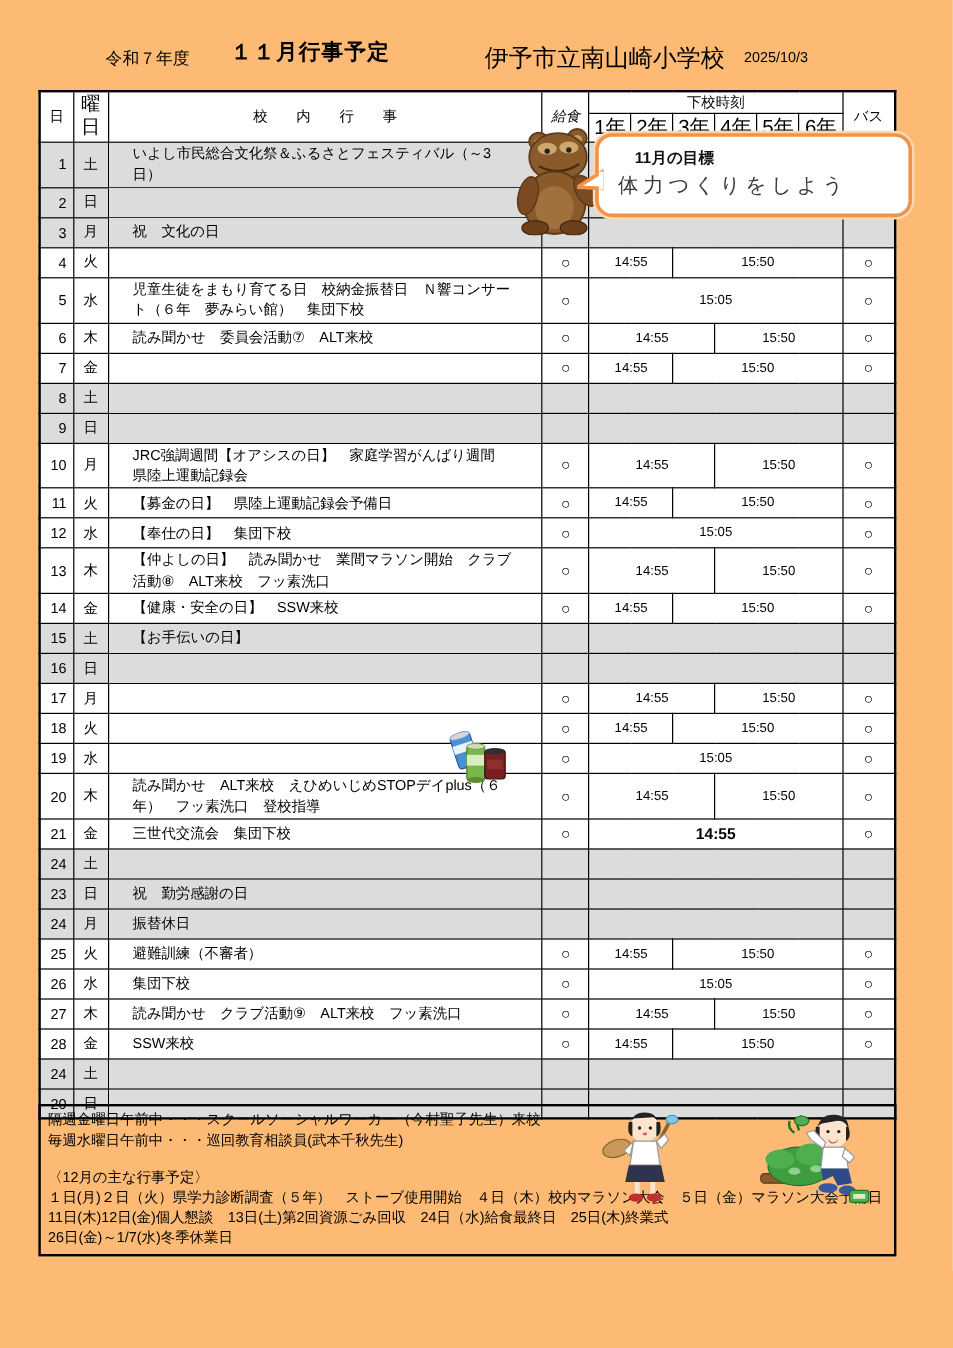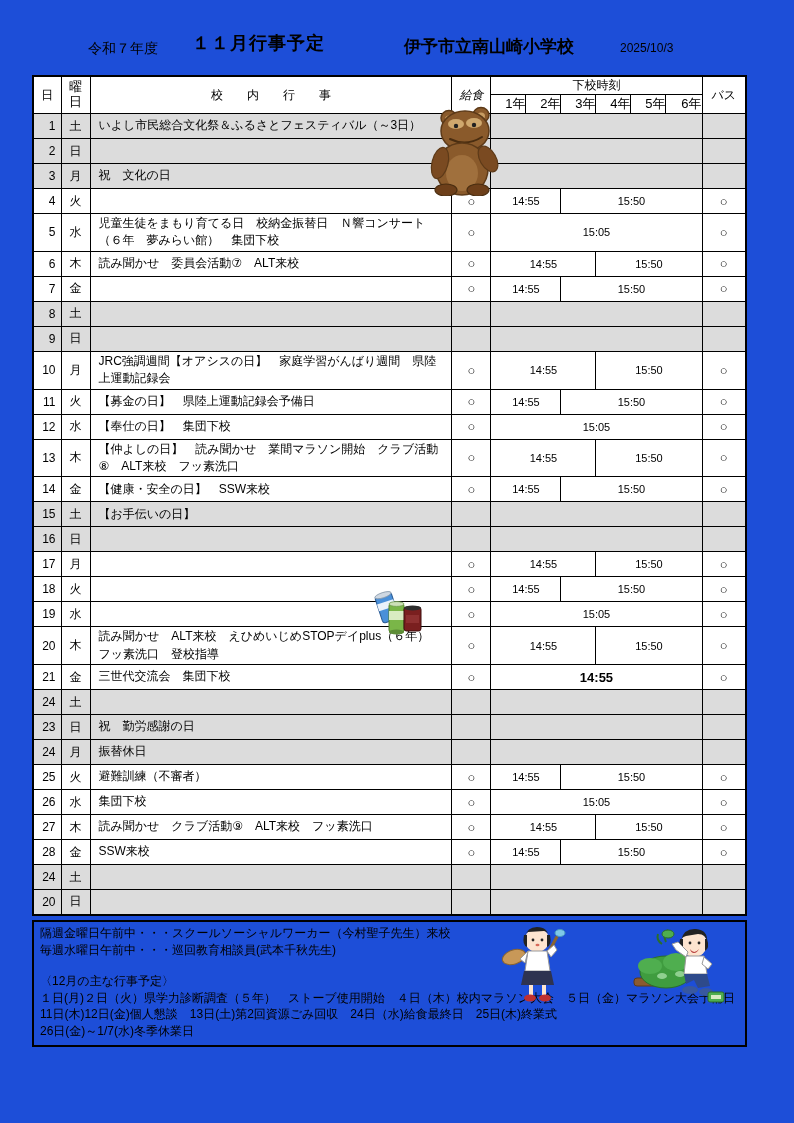--- a/index.html
+++ b/index.html
@@ -1,37 +1,37 @@
 <!DOCTYPE html>
 <html><head>
 <meta charset="utf-8">
 <style>
   * { margin:0; padding:0; box-sizing:border-box; }
   body { background:#fff; font-family:"Liberation Sans","DejaVu Sans",sans-serif; }
-  .page { position:relative; width:794px; height:1123px; background:#1d4ed8; overflow:hidden; }
+  .page { position:relative; width:794px; height:1123px; background:#fdba74; overflow:hidden; }
 
   
   .doc-header { position:absolute; left:0; top:0; width:100%; height:70px; }
   .h-year   { position:absolute; left:88px;  top:40px; font-size:14px; }
   .h-title  { position:absolute; left:192px; top:31px; font-size:18px; font-weight:bold; letter-spacing:1px; }
-  .h-school { position:absolute; left:404px; top:35px; font-size:17px; font-weight:bold; }
+  .h-school { position:absolute; left:404px; top:35px; font-size:20px; font-weight:normal; }
   .h-date   { position:absolute; left:620px; top:41px; font-size:12px; }
 
   
   table.sched { position:absolute; left:32px; top:75px; width:715px; border-collapse:collapse; table-layout:fixed; background:#fff; border:2px solid #000; }
   .sched th, .sched td { border:1px solid #000; vertical-align:middle; }
   .sched thead th { font-weight:normal; font-size:12px; text-align:center; background:#fff; }
   .sched .th-sub { height:17px; font-size:12px; }
-  .sched .th-grade { height:18px; font-size:13px;text-align:right; }
+  .sched .th-grade { height:18px; font-size:17px; }
   .th-lunch { font-size:11px;font-style:italic; }
-  .vert2 { width:1em; margin:0 auto; word-break:break-all; line-height:1.15; font-size:13px; }
+  .vert2 { width:1em; margin:0 auto; word-break:break-all; line-height:1.15; font-size:16px; }
   .sched tbody tr { height:25px; }
   .c-day  { text-align:right; padding-right:5px; font-size:12px; }
   .c-wd   { text-align:center; font-size:12px; }
-  .c-event{ text-align:left; padding:1px 8px; font-size:12px; line-height:1.45; position:relative; }
+  .c-event{ text-align:left; padding:1px 20px; font-size:12px; line-height:1.45; position:relative; }
   .c-mark { text-align:center; font-size:13px; }
   .c-time { text-align:center; font-size:11px; }
   .c-time.bold { font-weight:bold; font-size:13px; }
   tr.holiday td { background:#dcdcdc; }
 
   
   .cans-wrap { position:absolute; right:24px; top:50%; transform:translateY(-50%); width:56px; height:46px; z-index:3; pointer-events:none; }
 
   
   .bear { position:absolute; left:426px; top:101px; width:94px; height:95px; z-index:4; }
@@ -383,20 +383,28 @@
     <circle cx="48" cy="24" r="2.2" fill="#222"></circle>
     <path d="M24 38 Q 40 46 56 36" fill="none" stroke="#4a2d10" stroke-width="2" stroke-linecap="round"></path>
     <ellipse cx="36" cy="68" rx="26" ry="26" fill="#8a5a2b" stroke="#5d3a18" stroke-width="1.5"></ellipse>
     <ellipse cx="36" cy="72" rx="16" ry="18" fill="#a0703d"></ellipse>
     <ellipse cx="14" cy="62" rx="8" ry="16" fill="#7a4a21" stroke="#5d3a18" stroke-width="1.2" transform="rotate(14 14 62)"></ellipse>
     <ellipse cx="62" cy="58" rx="8" ry="14" fill="#7a4a21" stroke="#5d3a18" stroke-width="1.2" transform="rotate(-30 62 58)"></ellipse>
     <ellipse cx="20" cy="89" rx="11" ry="6" fill="#6d3f1a" stroke="#4a2d10" stroke-width="1.2"></ellipse>
     <ellipse cx="52" cy="89" rx="11" ry="6" fill="#6d3f1a" stroke="#4a2d10" stroke-width="1.2"></ellipse>
   </svg>
 
+  <div class="bubble">
+    <svg class="bubble-tail" viewBox="0 0 22 26">
+      <polygon points="21,3 0,16 21,17" fill="#ffffff" stroke="#f0944a" stroke-width="3"></polygon>
+      <rect x="18" y="3" width="4" height="15" fill="#ffffff"></rect>
+    </svg>
+    <div class="bubble-title">11月の目標</div>
+    <div class="bubble-text">体力つくりをしよう</div>
+  </div>
 
   <div class="notes">
     <div>隔週金曜日午前中・・・スクールソーシャルワーカー（今村聖子先生）来校</div>
     <div>毎週水曜日午前中・・・巡回教育相談員(武本千秋先生)</div>
     <div class="spacer"></div>
     <div>〈12月の主な行事予定〉</div>
     <div>１日(月)２日（火）県学力診断調査（５年）　ストーブ使用開始　４日（木）校内マラソン大会　５日（金）マラソン大会予備日　11日(木)12日(金)個人懇談　13日(土)第2回資源ごみ回収　24日（水)給食最終日　25日(木)終業式</div>
     <div>26日(金)～1/7(水)冬季休業日</div>
 
     <svg class="girl-art" viewBox="0 0 78 80">

